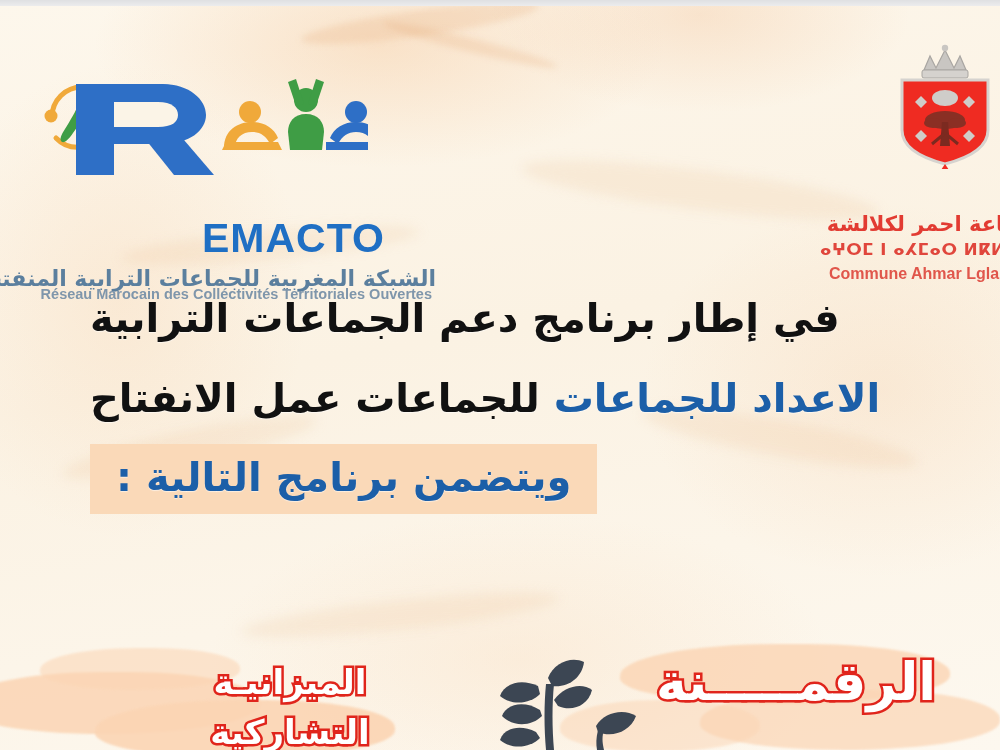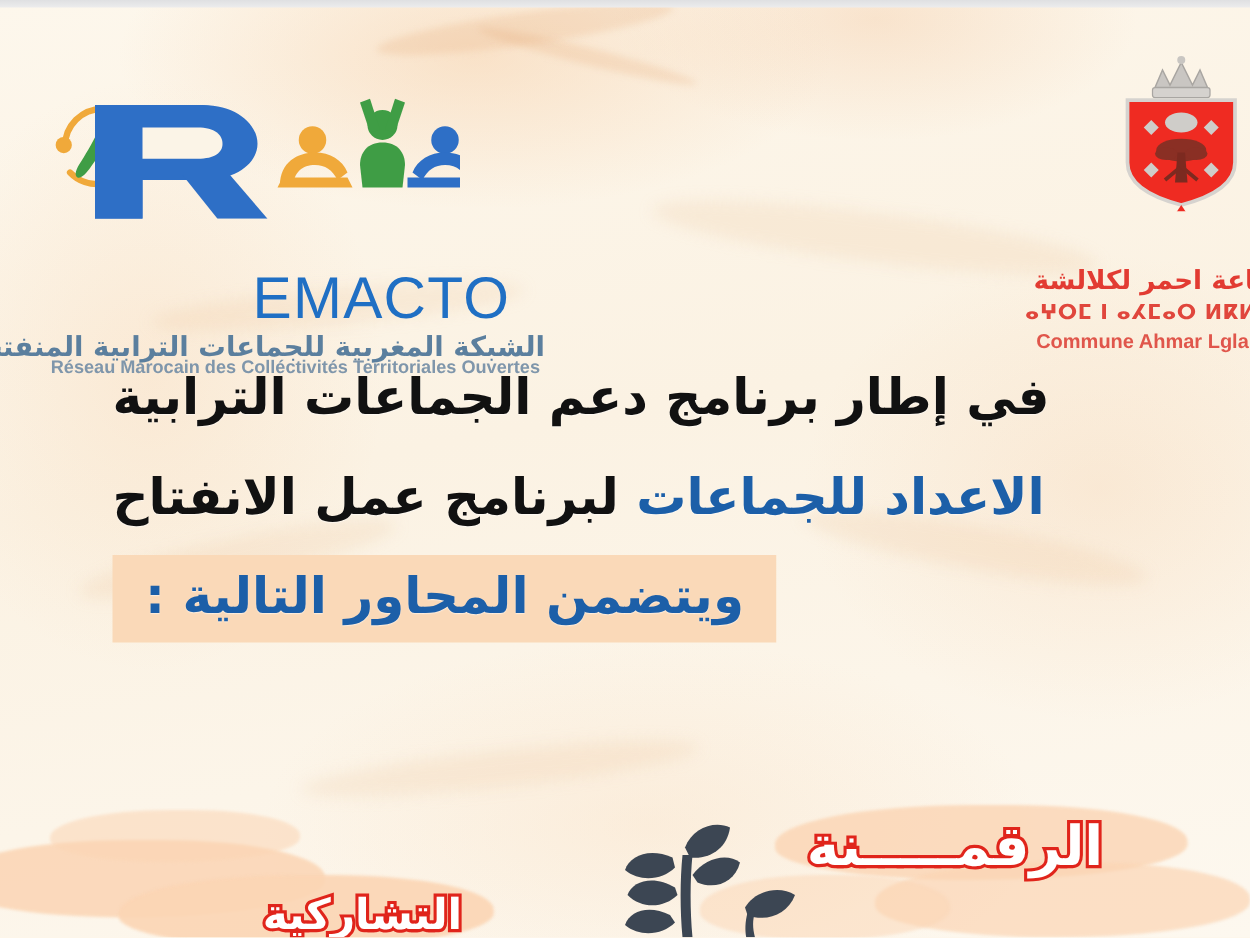--- a/index.html
+++ b/index.html
@@ -35,21 +35,21 @@
     background:linear-gradient(#dfe0e2,#ececed);
     z-index:40;
   }
 
   
   #remacto-logo{ position:absolute; left:18px; top:70px; width:400px; height:185px; z-index:12; }
   #remacto-mark{ position:absolute; left:20px; top:0; width:330px; height:105px; }
   #remacto-wordmark{
     position:absolute; left:184px; top:148px; width:220px; height:40px;
     font-family:"Liberation Sans", sans-serif;
-    font-weight:400; font-size:47px; letter-spacing:1px; color:#1f6fc4;
+    font-weight:700; font-size:41px; letter-spacing:1px; color:#1f6fc4;
     direction:ltr; text-align:left; line-height:40px;
   }
   #remacto-ar{
     position:absolute; left:-22px; top:196px; width:440px;
     direction:rtl; text-align:center;
     font-family:"DejaVu Sans", sans-serif;
     font-size:22px; font-weight:600; color:#5b7f9e; white-space:nowrap;
   }
   #remacto-fr{
     position:absolute; left:-16px; top:216px; width:430px;
@@ -111,21 +111,21 @@
   .axis-word{
     position:absolute; z-index:20;
     direction:rtl; text-align:center; white-space:nowrap;
     font-family:"DejaVu Sans", sans-serif;
     font-weight:700; color:#ffffff;
     -webkit-text-stroke:5px #e0251c;
     paint-order:stroke fill;
     text-shadow:
       0 0 1px #e0251c;
   }
-  #axis-digital{ left:564px; top:652px; width:400px; font-size:44px; }
+  #axis-digital{ left:596px; top:652px; width:400px; font-size:52px; }
   #axis-budget-1{ left:120px; top:662px; width:340px; font-size:34px; }
   #axis-budget-2{ left:120px; top:712px; width:340px; font-size:34px; }
 
   
   #plant{ position:absolute; left:470px; top:648px; width:200px; height:102px; z-index:18; }
 </style>
 </head>
 <body>
 
 <div id="poster">
@@ -228,29 +228,30 @@
   </div>
 
   <div id="headline">
     <div class="hl-line">
       <span class="blk">في إطار برنامج دعم الجماعات الترابية</span>
     </div>
 
 
     <div class="hl-line">
       <span class="blue">الاعداد للجماعات</span>
-      <span class="blk">لبرنامج عمل الانفتاح</span>
+      <span class="blk">للجماعات عمل الانفتاح</span>
     </div>
 
     <div id="hl-highlight">
-      <div class="hl-line">ويتضمن المحاور التالية :</div>
+      <div class="hl-line">ويتضمن برنامج التالية :</div>
     </div>
   </div>
 
   <div class="axis-word" id="axis-digital">الرقمـــــنة</div>
+  <div class="axis-word" id="axis-budget-1">الميزانيـة</div>
   <div class="axis-word" id="axis-budget-2">التشاركية</div>
 
   <svg id="plant" viewBox="0 0 200 102">
     <g fill="#3c4653">
       <path d="M68 38 C50 30 34 36 30 48 C42 58 60 56 70 46 Z"></path>
       <path d="M70 62 C54 52 36 56 32 68 C44 80 62 78 72 68 Z"></path>
       <path d="M66 84 C50 76 34 80 30 92 C42 102 60 100 70 90 Z"></path>
       <path d="M78 30 C84 14 102 8 114 14 C112 30 98 40 82 38 Z"></path>
       <path d="M84 52 C94 38 112 34 122 42 C118 58 102 64 88 58 Z"></path>
       <path d="M76 36 C74 56 74 80 76 102 L84 102 C82 80 82 56 84 36 Z"></path>

